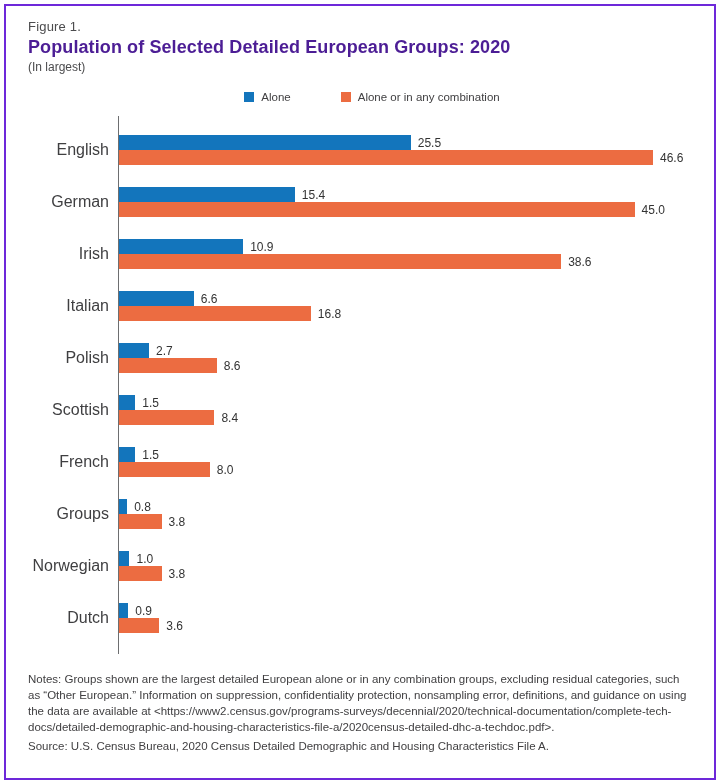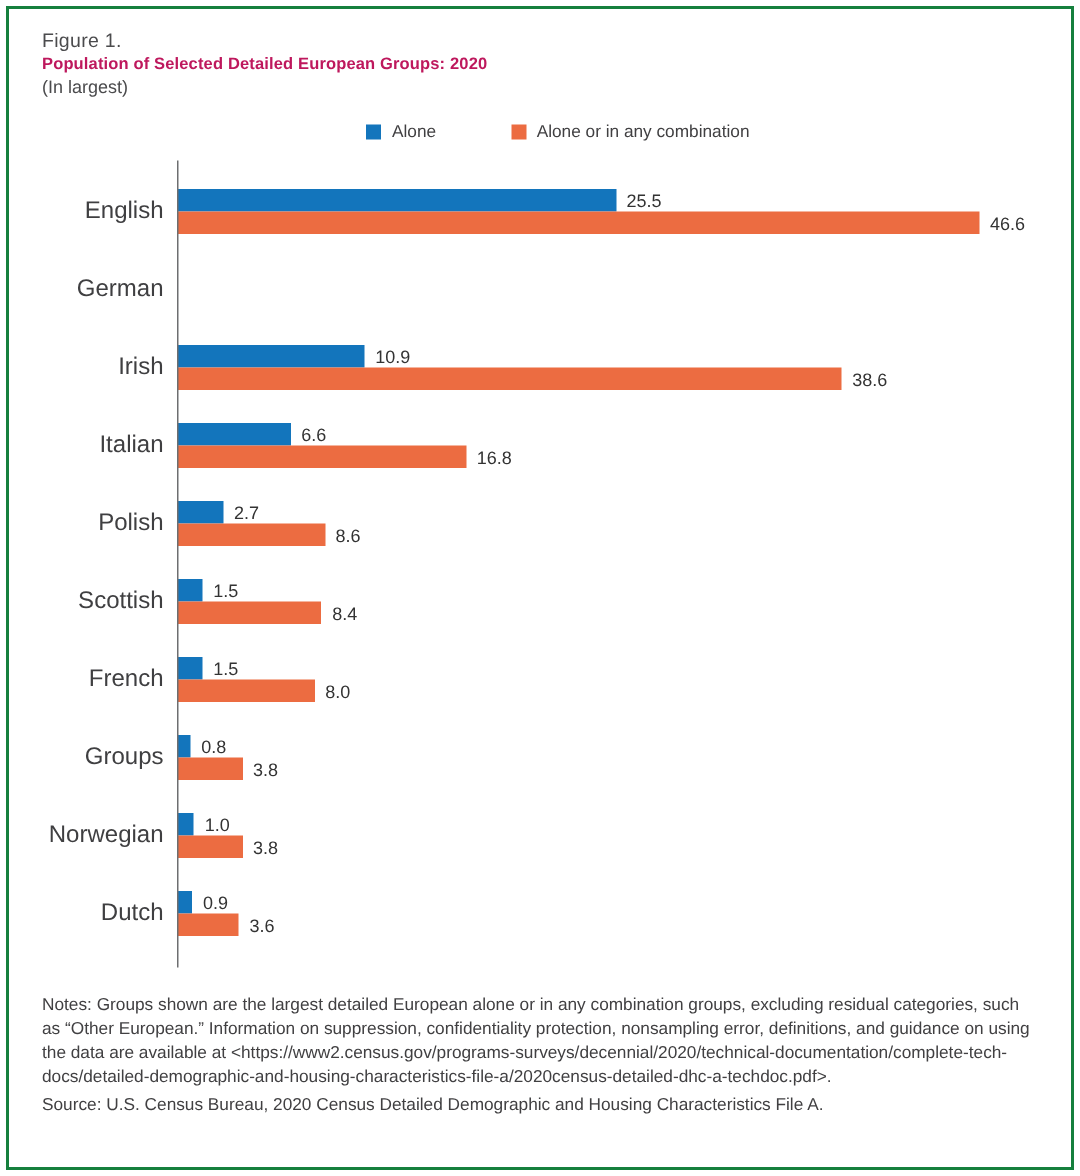--- a/index.html
+++ b/index.html
@@ -13,35 +13,35 @@
     width: 720px;
     height: 784px;
     background: #ffffff;
   }
   .figure-box {
     position: absolute;
     left: 4px;
     top: 4px;
     right: 4px;
     bottom: 4px;
-    border: 2px solid #15803d;
+    border: 2px solid #6d28d9;
     background: #ffffff;
     box-sizing: border-box;
     padding: 13px 22px 10px 22px;
     overflow: hidden;
   }
   .fig-label {
     font-size: 13px;
     color: #4b4b4d;
     letter-spacing: 0.2px;
   }
   .fig-title {
-    font-size: 11px;
+    font-size: 18px;
     font-weight: bold;
-    color: #be185d;
+    color: #4c1d95;
     margin: 3px 0 2px 0;
     letter-spacing: 0.1px;
   }
   .fig-subtitle {
     font-size: 12px;
     color: #4b4b4d;
   }
   .legend {
     margin-top: 17px;
     display: flex;
@@ -155,20 +155,30 @@
               <span class="val">25.5</span>
             </div>
             <div class="bar-line">
               <div class="bar" style="background: rgb(236, 108, 65); width: 93.2%;"></div>
               <span class="val">46.6</span>
             </div>
           </div>
         </div>
         <div class="row">
           <div class="cat">German</div>
+          <div class="bars">
+            <div class="bar-line">
+              <div class="bar" style="background: rgb(19, 117, 188); width: 30.8%;"></div>
+              <span class="val">15.4</span>
+            </div>
+            <div class="bar-line">
+              <div class="bar" style="background: rgb(236, 108, 65); width: 90%;"></div>
+              <span class="val">45.0</span>
+            </div>
+          </div>
         </div>
         <div class="row">
           <div class="cat">Irish</div>
           <div class="bars">
             <div class="bar-line">
               <div class="bar" style="background: rgb(19, 117, 188); width: 21.8%;"></div>
               <span class="val">10.9</span>
             </div>
             <div class="bar-line">
               <div class="bar" style="background: rgb(236, 108, 65); width: 77.2%;"></div>

